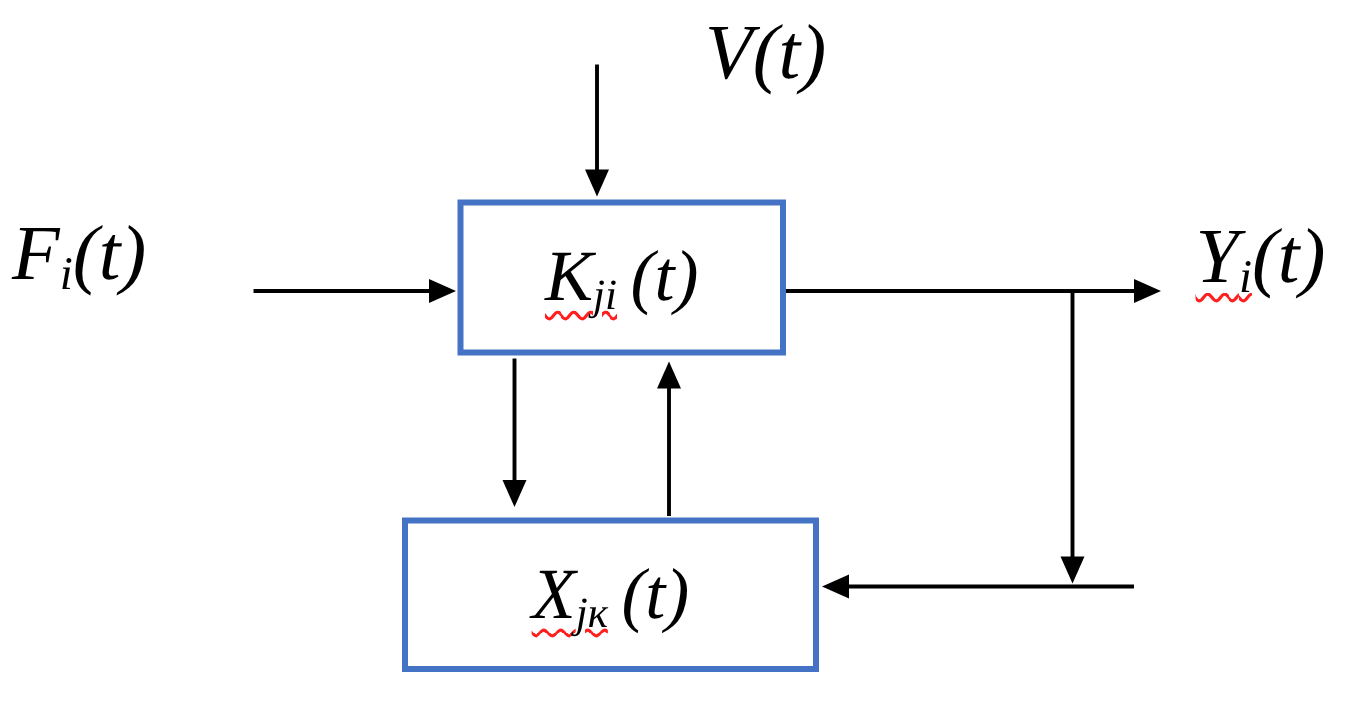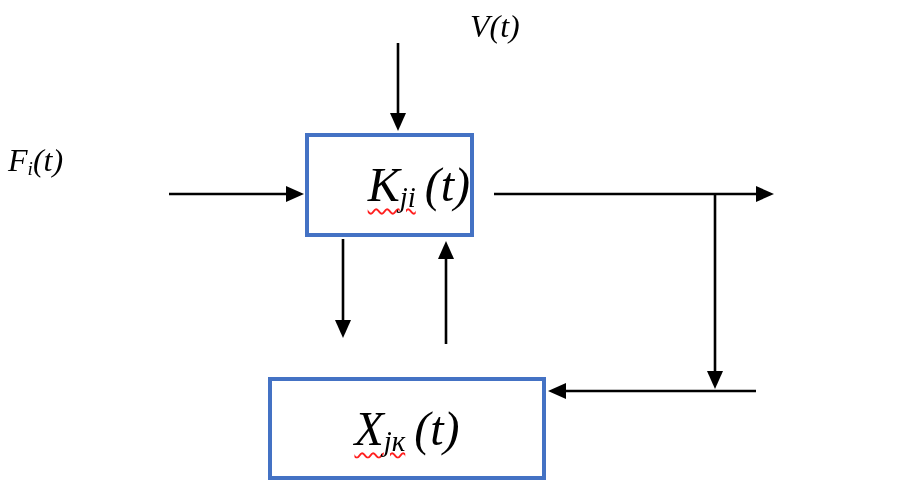--- a/index.html
+++ b/index.html
@@ -17,30 +17,30 @@
 
   .box {
     position: absolute;
     box-sizing: border-box;
     border: 4px solid #4472c4;
     background: #ffffff;
     display: flex;
     align-items: center;
     justify-content: center;
   }
-  .box-k { left: 305px; top: 133px; width: 169px; height: 104px; justify-content: flex-end; }
-  .box-x { left: 268px; top: 345px; width: 278px; height: 103px; margin-top: 32px; }
+  .box-k { left: 305px; top: 133px; width: 219px; height: 104px; }
+  .box-x { left: 268px; top: 345px; width: 278px; height: 103px; }
 
   .mathlbl {
     position: absolute;
     font-style: italic;
     color: #000000;
     white-space: nowrap;
     line-height: 1;
-    font-size: 32px;
+    font-size: 52px;
   }
   .box .mathtxt {
     font-style: italic;
     color: #000000;
     white-space: nowrap;
     line-height: 1;
     font-size: 48px;
   }
   .lbl-v { left: 470px; top: 10px; }
   .lbl-f { left: 8px;  top: 144px; }
@@ -105,20 +105,23 @@
   </svg>
 
   <div class="mathlbl lbl-v">
     <span>V</span><span>(t)</span>
   </div>
 
   <div class="mathlbl lbl-f">
     <span>F</span><sub class="msub">i</sub><span>(t)</span>
   </div>
 
+  <div class="mathlbl lbl-y">
+    <span class="squiggle"><span>Y</span><sub class="msub">i</sub></span><span>(t)</span>
+  </div>
 
   <div class="box box-k">
     <div class="mathtxt">
       <span class="squiggle"><span>K</span><sub class="msub">ji</sub></span><span class="gap-before">(t)</span>
     </div>
   </div>
 
   <div class="box box-x">
     <div class="mathtxt">
       <span class="squiggle"><span>X</span><sub class="msub">jк</sub></span><span class="gap-before">(t)</span>

